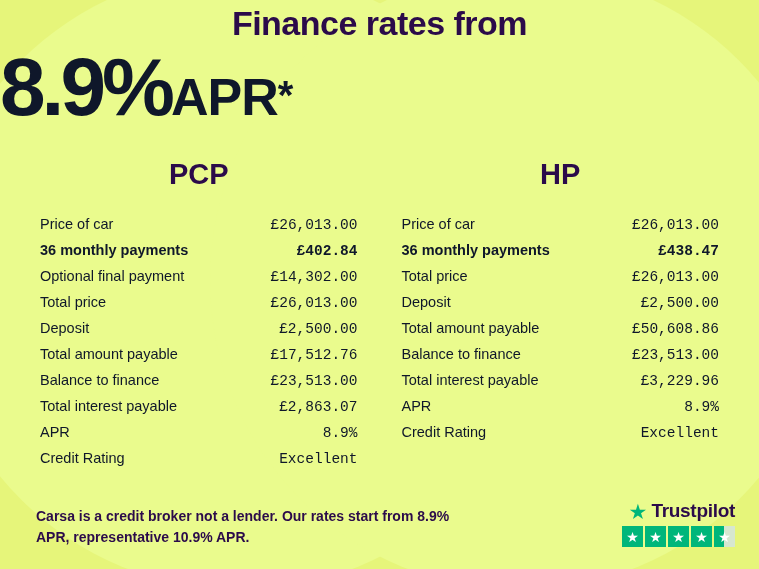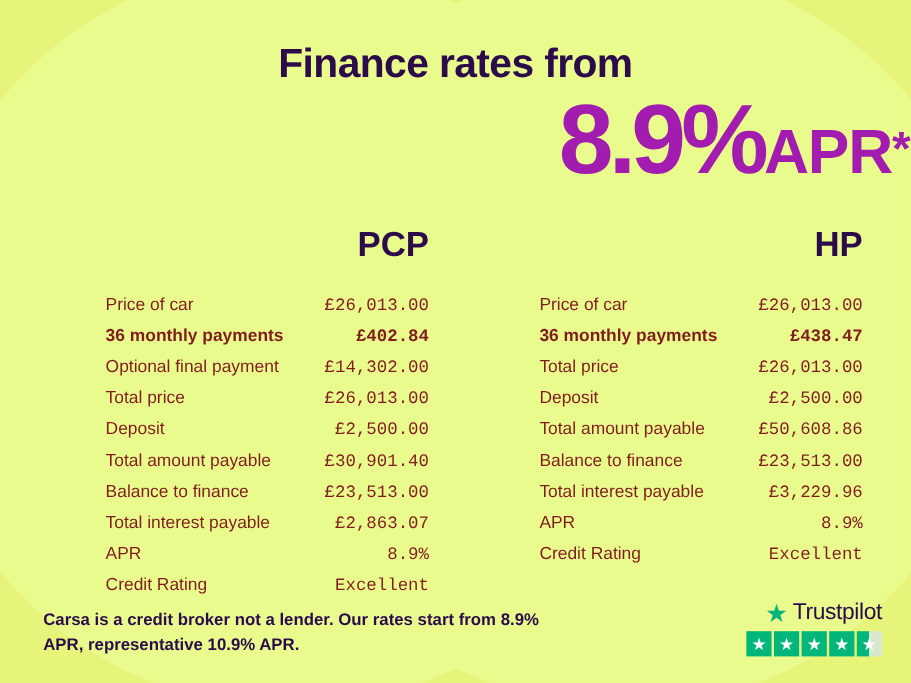--- a/index.html
+++ b/index.html
@@ -43,26 +43,26 @@
     z-index: 3;
     width: 759px;
     height: 569px;
   }
   .headline {
     text-align: center;
     color: #2b0b4a;
     font-weight: bold;
     font-size: 34px;
     letter-spacing: -0.5px;
-    padding-top: 36px;
+    padding-top: 6px;
     line-height: 1.0;
   }
   .rate-line {
-    text-align: right;
-    color: #a21caf;
+    text-align: left;
+    color: #0f172a;
     margin-top: 6px;
     line-height: 1;
     white-space: nowrap;
   }
   .rate-big {
     font-size: 82px;
     font-weight: bold;
     letter-spacing: -4px;
     vertical-align: baseline;
   }
@@ -82,34 +82,33 @@
     margin-top: 30px;
     padding: 0 18px;
     box-sizing: border-box;
   }
   .col {
     width: 50%;
     box-sizing: border-box;
     padding: 0 22px;
   }
   .col-title {
-    text-align: right;
+    text-align: center;
     color: #2b0b4a;
     font-size: 29px;
     font-weight: bold;
     margin-bottom: 20px;
   }
   .row {
     display: flex;
     justify-content: space-between;
     align-items: baseline;
-    color: #7f1d1d;
+    color: #0f172a;
     font-size: 14.5px;
     padding: 4.5px 0;
-    margin-left: 48px;
   }
   .row.bold .label,
   .row.bold .value {
     font-weight: bold;
   }
   .label {
     text-align: left;
   }
   .value {
     text-align: right;
@@ -147,21 +146,21 @@
     margin-bottom: 4px;
   }
   .tp-star-glyph {
     color: #00b67a;
     font-size: 21px;
     line-height: 1;
   }
   .tp-name {
     color: #2b0b4a;
     font-size: 19px;
-    font-weight: normal;
+    font-weight: bold;
     letter-spacing: -0.3px;
   }
   .tp-stars {
     display: flex;
     justify-content: flex-end;
     gap: 2px;
   }
   .tp-box {
     width: 21px;
     height: 21px;
@@ -214,21 +213,21 @@
         <div class="row">
           <span class="label">Total price</span>
           <span class="value">£26,013.00</span>
         </div>
         <div class="row">
           <span class="label">Deposit</span>
           <span class="value">£2,500.00</span>
         </div>
         <div class="row">
           <span class="label">Total amount payable</span>
-          <span class="value">£30,901.40</span>
+          <span class="value">£17,512.76</span>
         </div>
         <div class="row">
           <span class="label">Balance to finance</span>
           <span class="value">£23,513.00</span>
         </div>
         <div class="row">
           <span class="label">Total interest payable</span>
           <span class="value">£2,863.07</span>
         </div>
         <div class="row">

